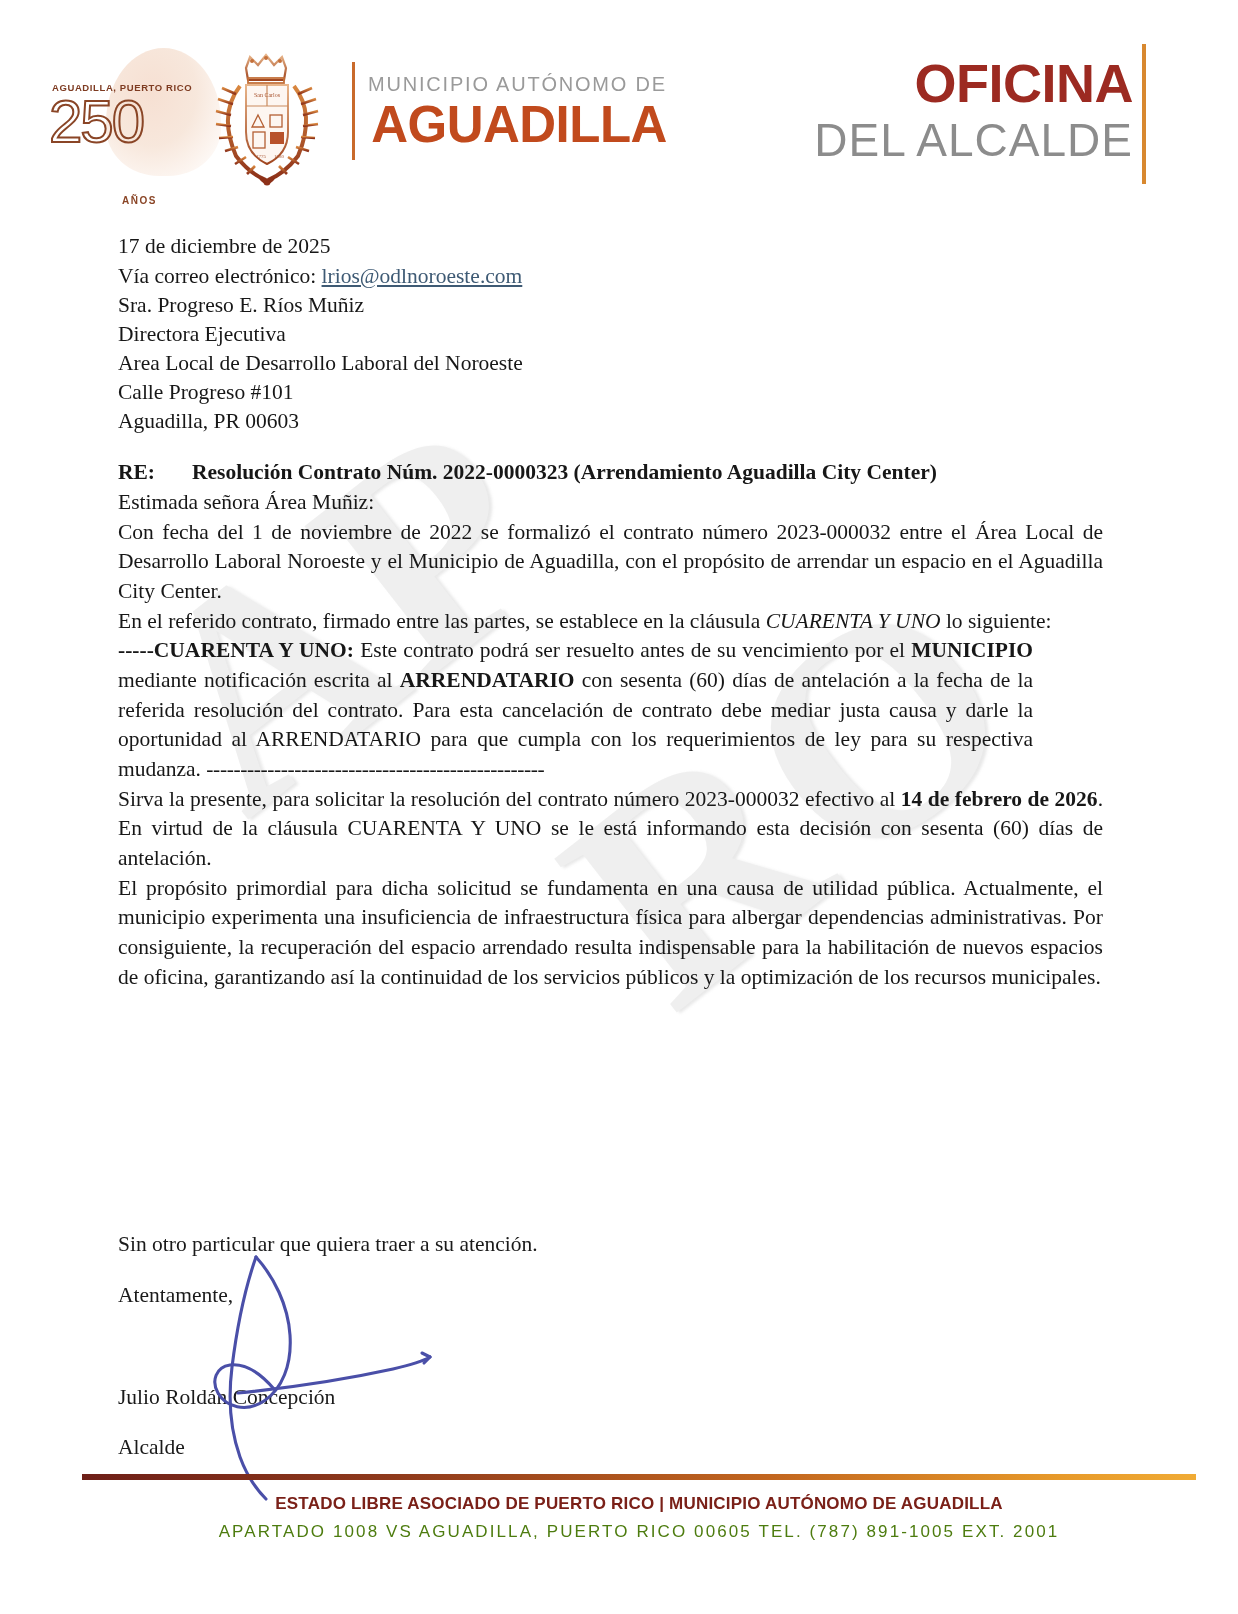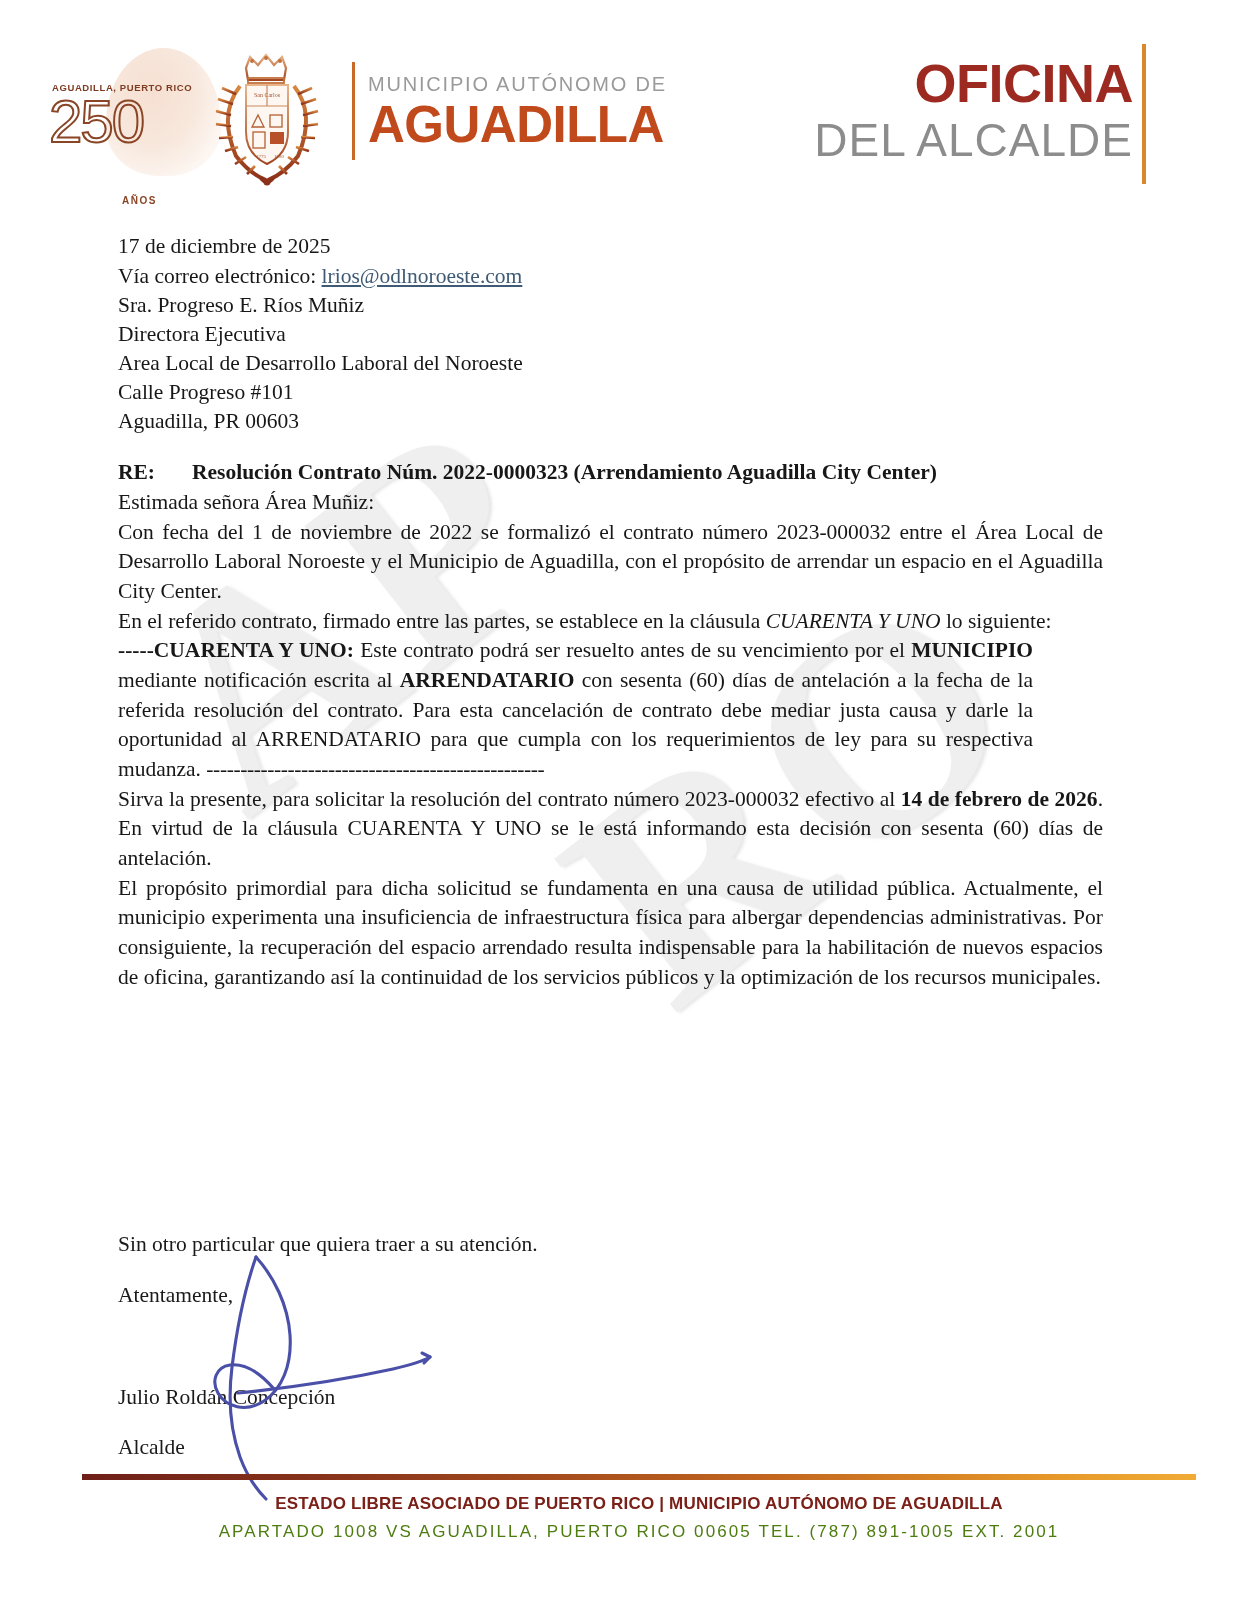--- a/index.html
+++ b/index.html
@@ -113,20 +113,21 @@
     left: 352px;
     top: 62px;
     width: 3px;
     height: 98px;
     background: #c96a2b;
   }
   .muni-wrap {
     position: absolute;
     left: 368px;
     top: 74px;
+    text-align: right;
   }
   .muni-small {
     font-family: "Liberation Sans", sans-serif;
     font-size: 20px;
     font-weight: normal;
     letter-spacing: 1.8px;
     color: #9a9a9a;
     line-height: 1;
   }
   .muni-big {

